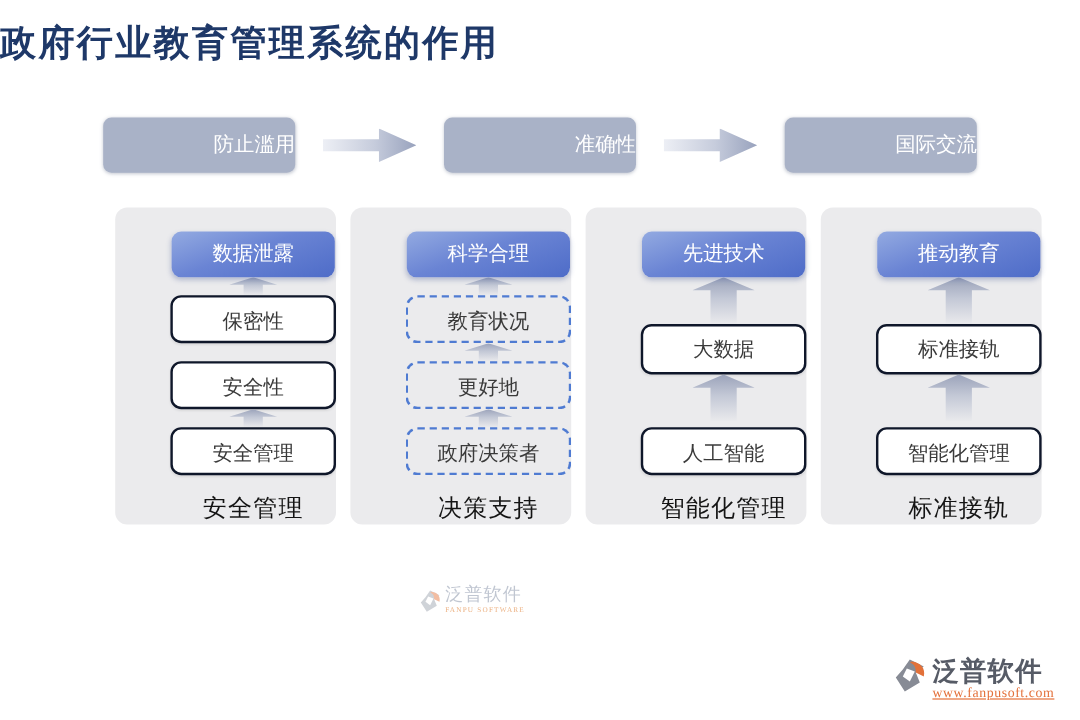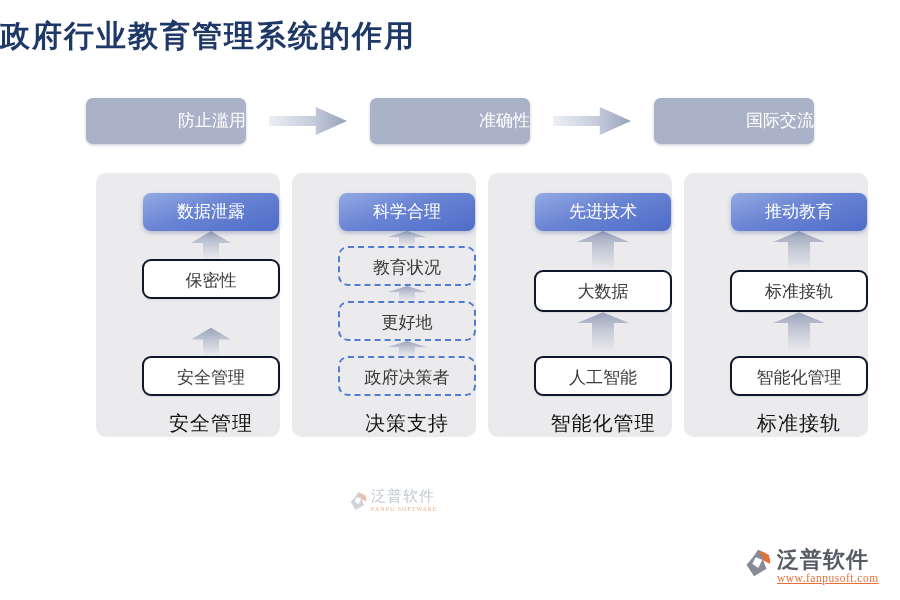--- a/index.html
+++ b/index.html
@@ -110,20 +110,21 @@
     <div class="flow-btn">国际交流</div>
   </div>
 
   <div class="panels">
 
     <div class="panel">
       <div class="pill">数据泄露</div>
       <div class="v-arrow sm"></div>
       <div class="box">保密性</div>
       <div class="spacer-sm"></div>
+      <div class="box">安全性</div>
       <div class="v-arrow sm"></div>
       <div class="box">安全管理</div>
       <div class="panel-footer">安全管理</div>
     </div>
 
     <div class="panel">
       <div class="pill">科学合理</div>
       <div class="v-arrow sm"></div>
       <div class="box dashed">教育状况</div>
       <div class="v-arrow sm"></div>

